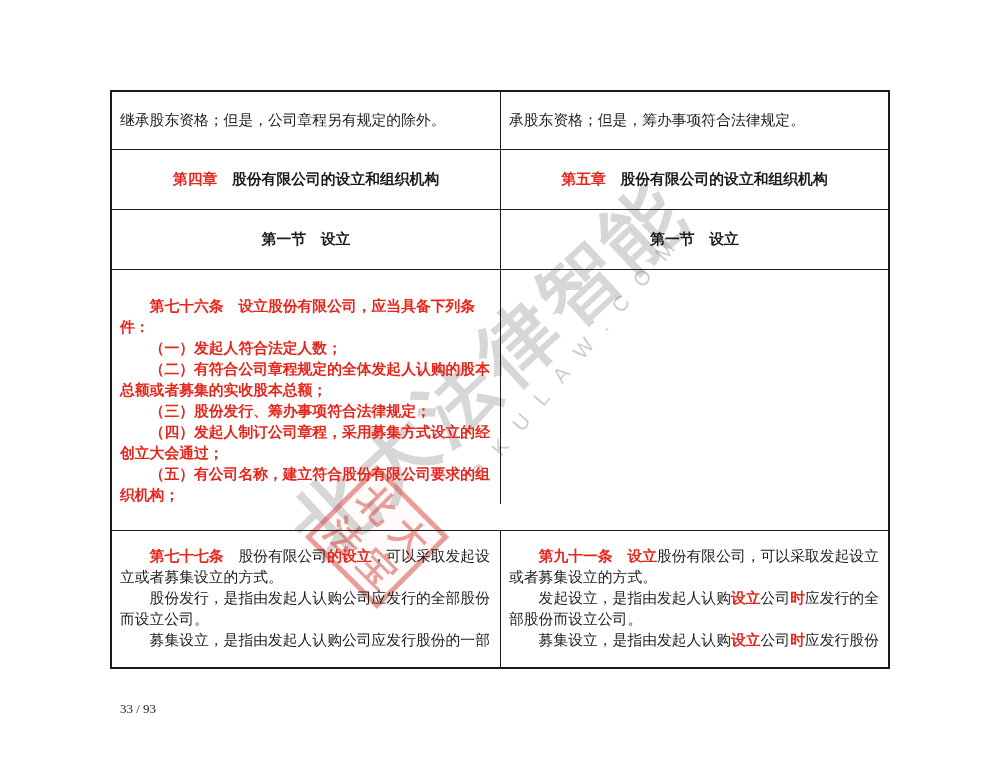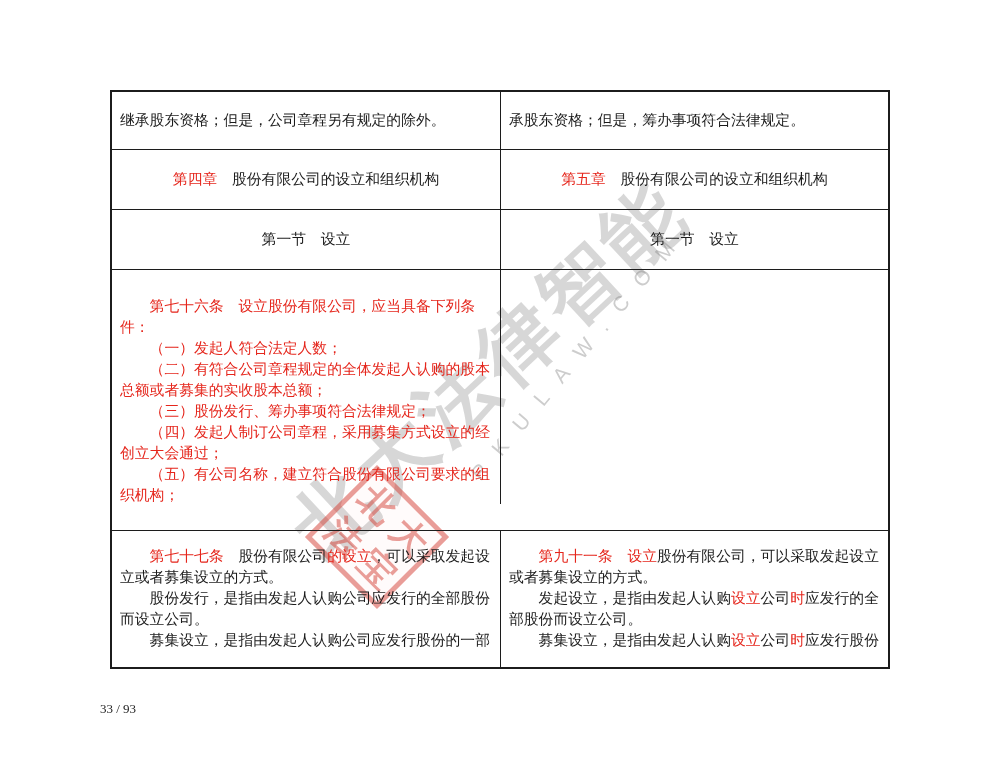--- a/index.html
+++ b/index.html
@@ -51,25 +51,25 @@
   .r1 .cell{display:flex;align-items:center;padding:0 8px;}
   .r1 .cell p{text-indent:0;}
   .r2{height:59px;}
   .r3{height:59px;}
   .r2 .cell,.r3 .cell{display:flex;align-items:center;justify-content:center;padding:0 8px;}
   .r2 .cell p,.r3 .cell p{text-indent:0;}
   .r4{height:260px;flex-direction:column;}
   .r4 .cell{padding:26px 8px 0 8px;}
   .r5{height:136px;}
   .r5 .cell{padding:15px 6px 0 8px;}
-  .bold{font-weight:normal;font-family:"Liberation Sans","DejaVu Sans",sans-serif;}
+  .bold{font-weight:bold;font-family:"Liberation Sans","DejaVu Sans",sans-serif;}
   .red{color:var(--red,#e5261c);}
   
   .footer{
-    position:absolute;left:100px;top:701px;z-index:1;
+    position:absolute;left:120px;top:701px;z-index:1;
     font-size:13px;color:var(--text,#1b1b1b);
     font-family:"Liberation Serif","DejaVu Serif",serif;
   }
 </style>
 </head>
 <body>
 
 <div class="page">
 
   <div class="wm-layer">

